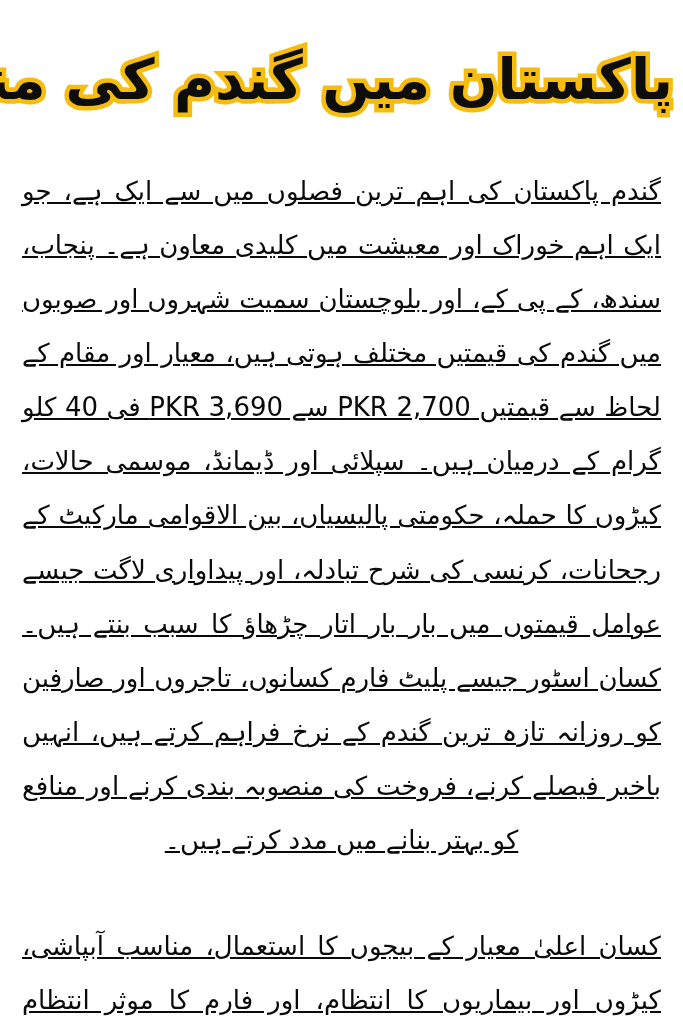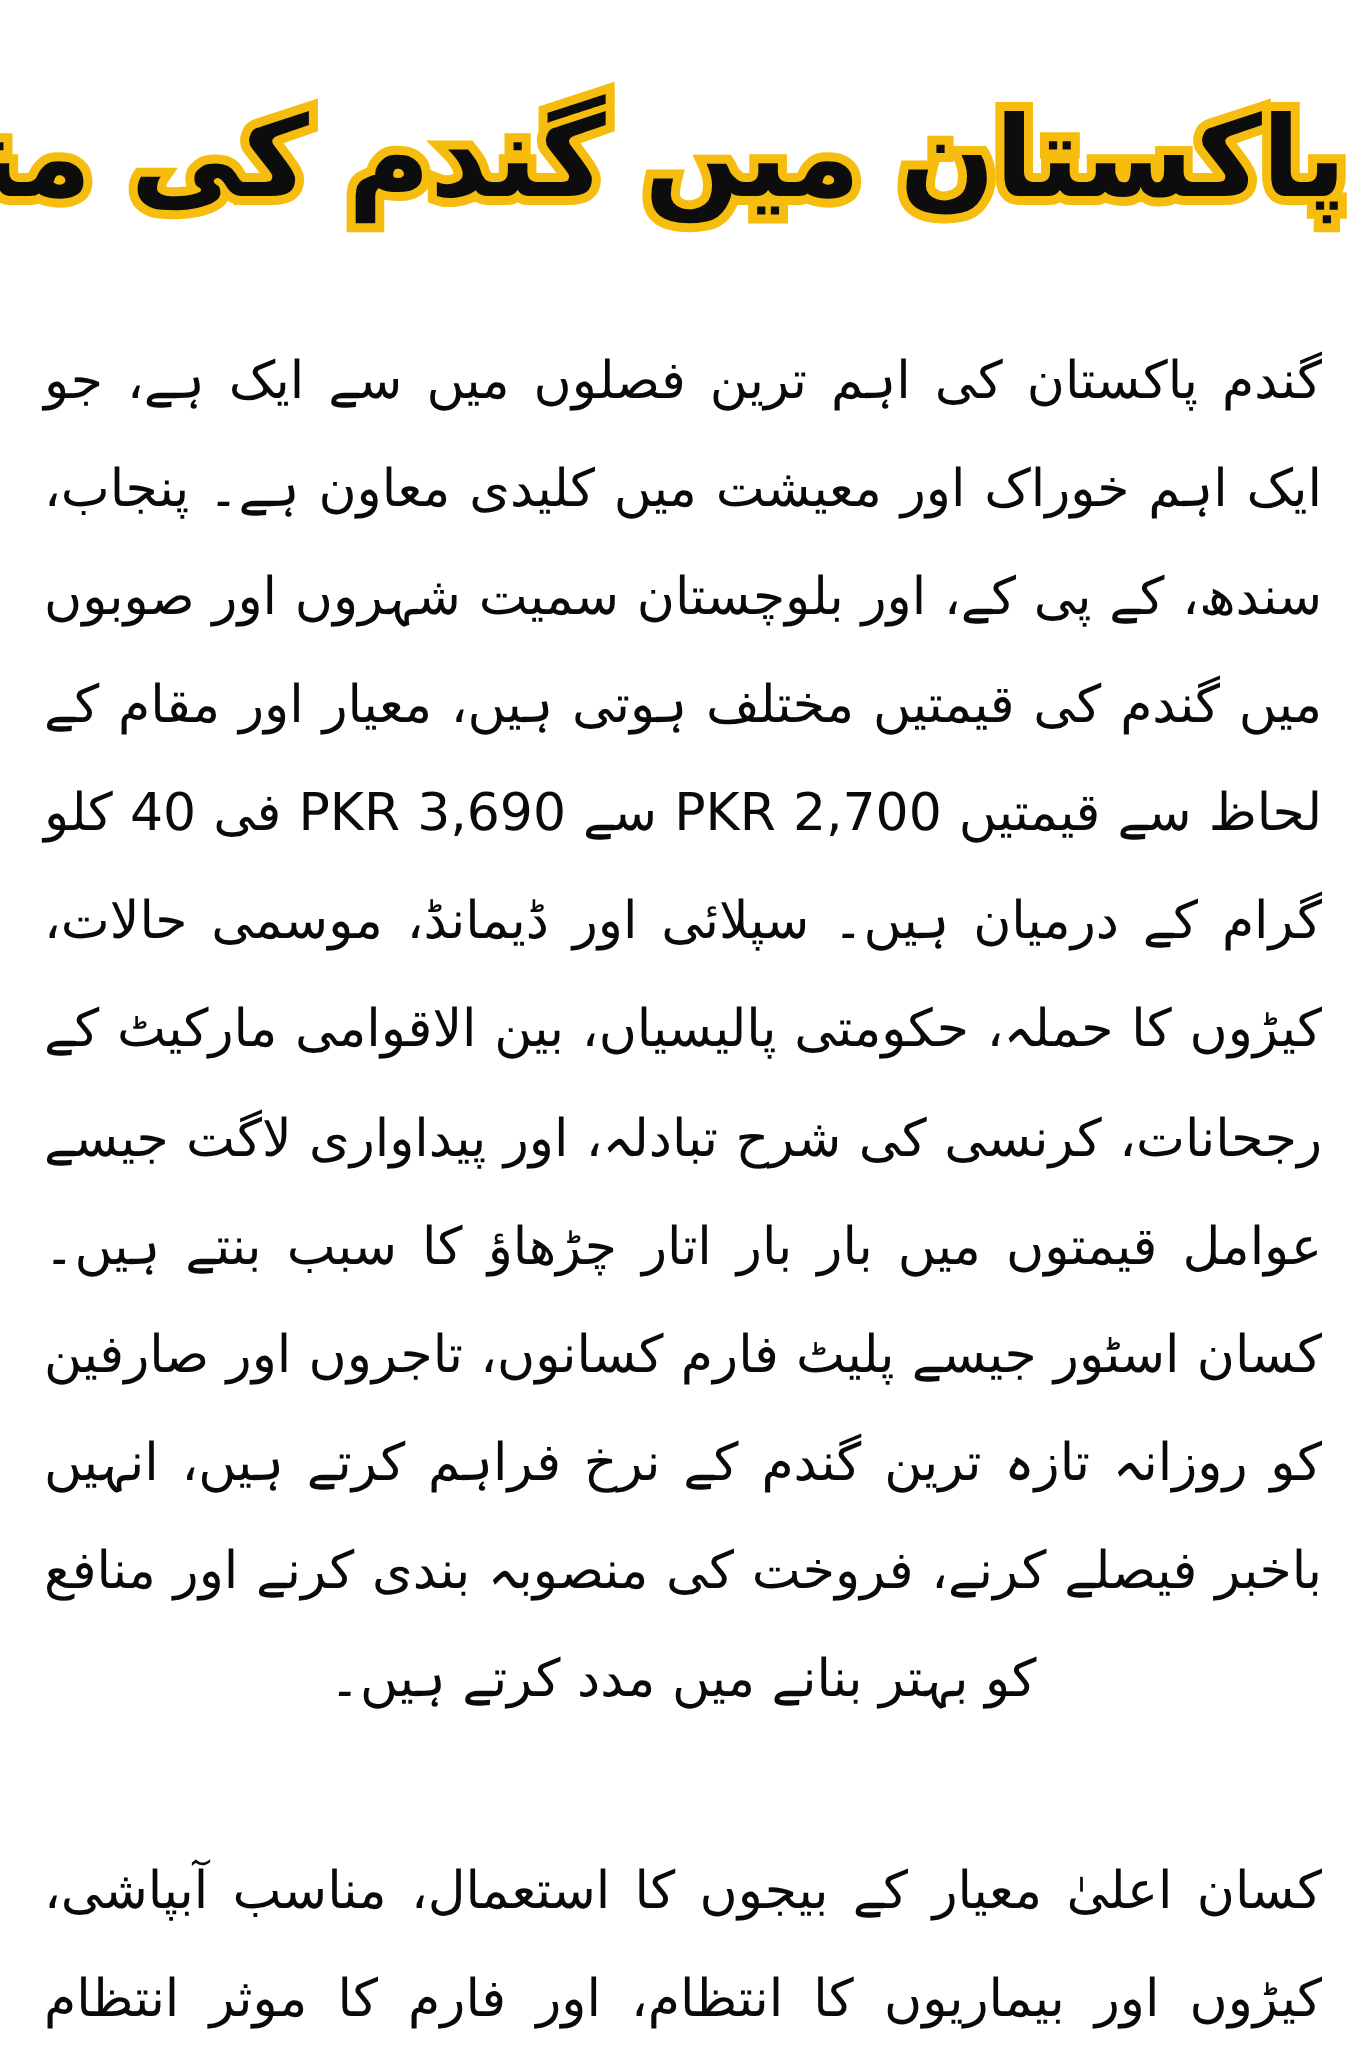--- a/index.html
+++ b/index.html
@@ -54,20 +54,21 @@
     direction: rtl;
     padding: 14px 22px 0 22px;
     color: #0a0a0a;
   }
   .article p {
     font-size: 26px;
     line-height: 2.08;
     text-align: justify;
     text-align-last: center;
     margin: 0 0 0 0;
+    text-decoration: underline;
   }
   .article p + p {
     margin-top: 52px;
   }
 </style>
 </head>
 <body>
 
 <div class="page">
 

